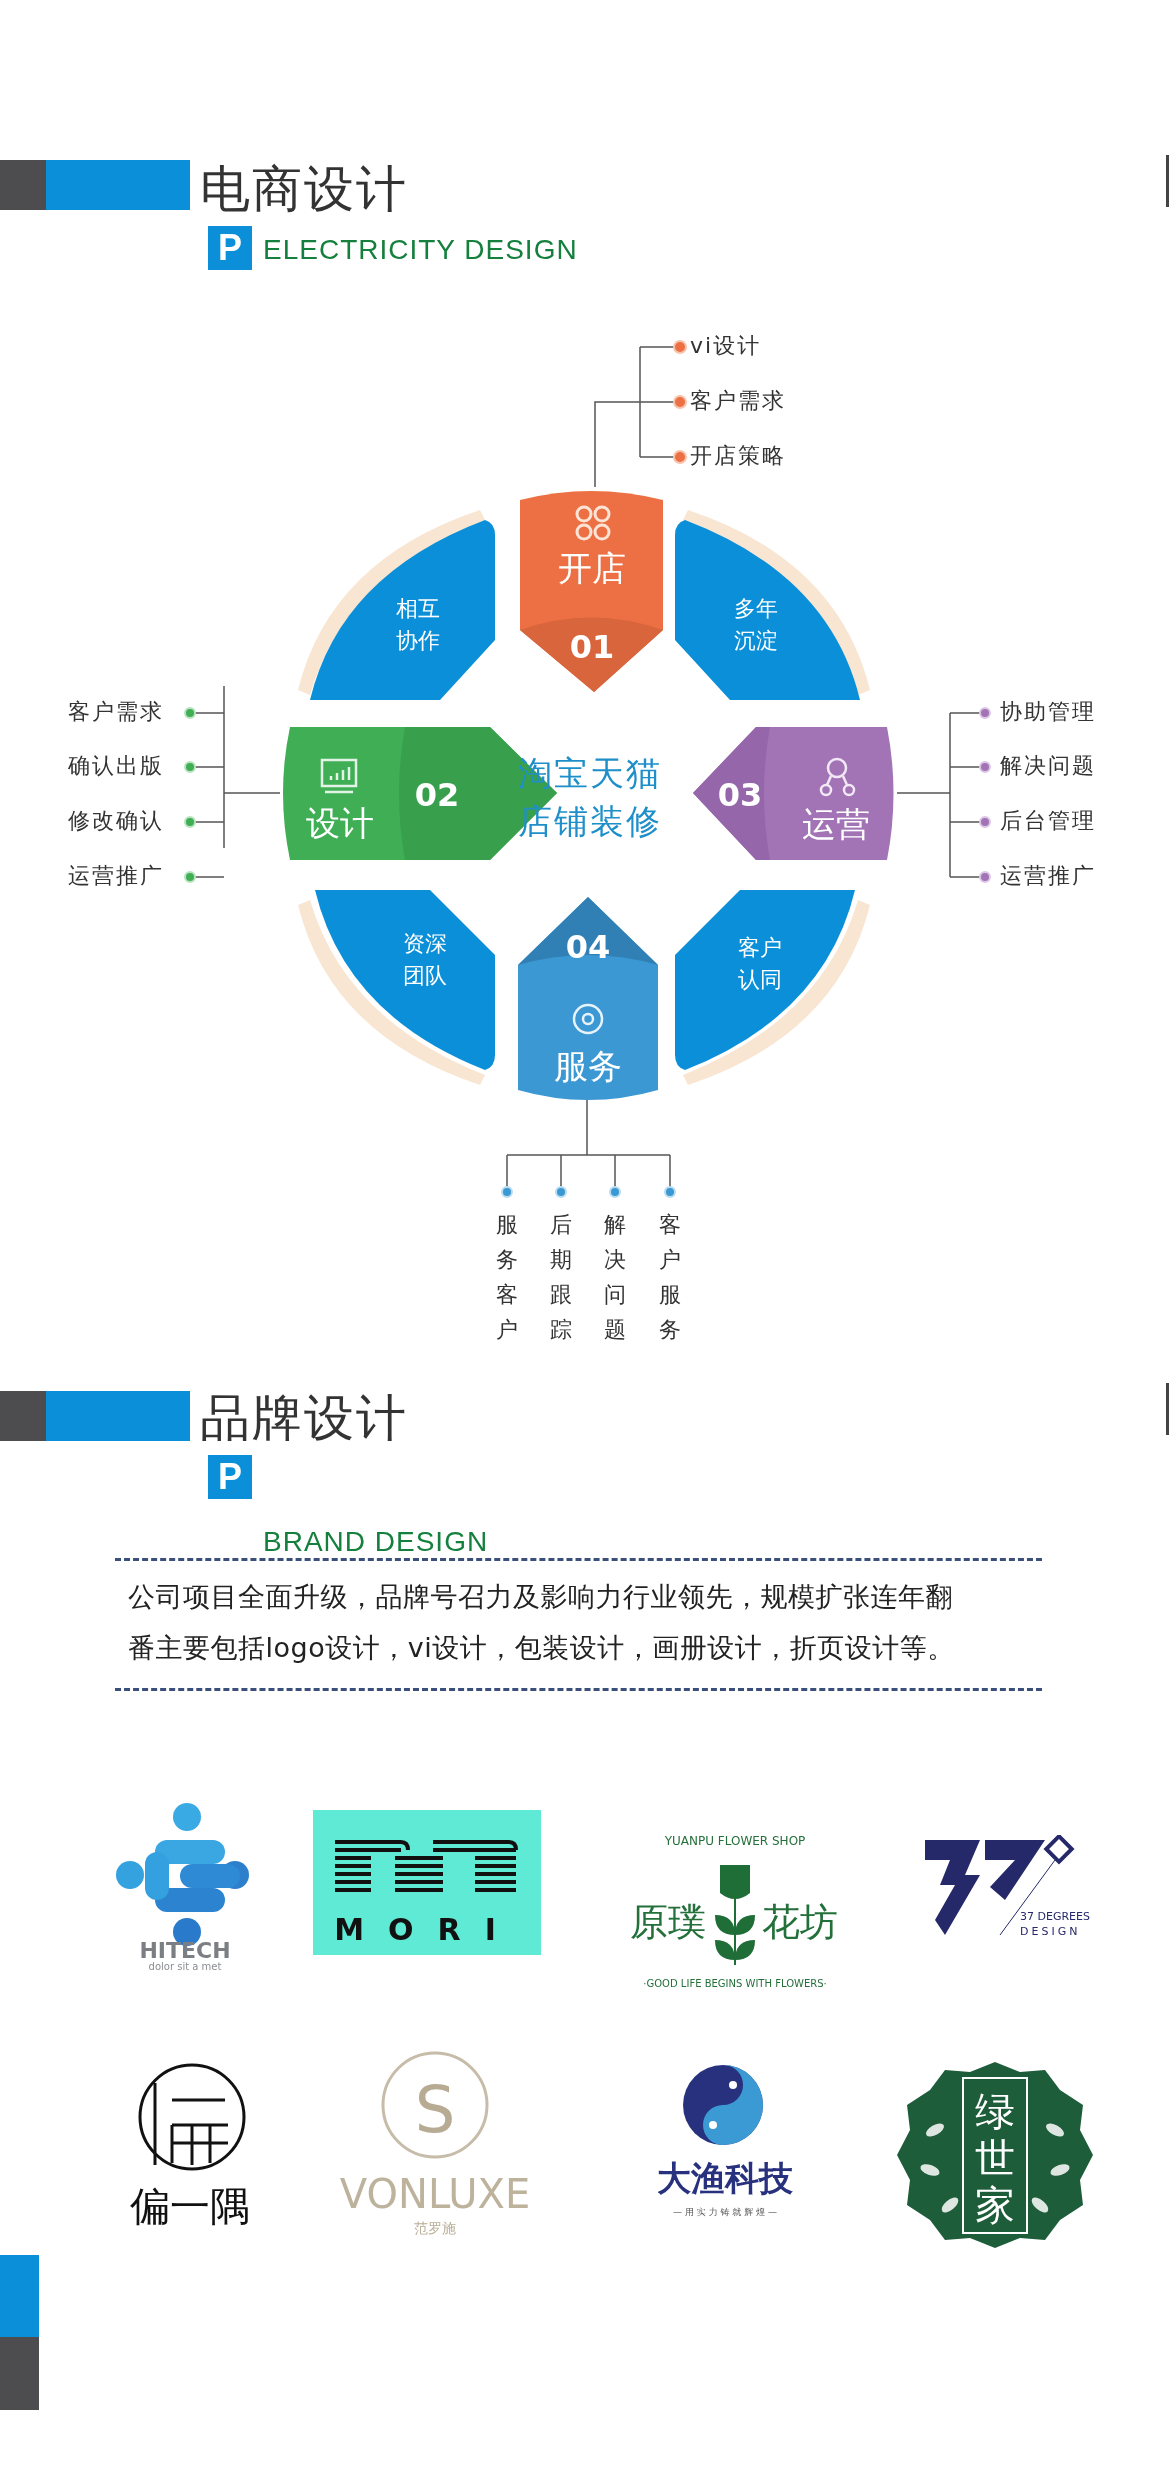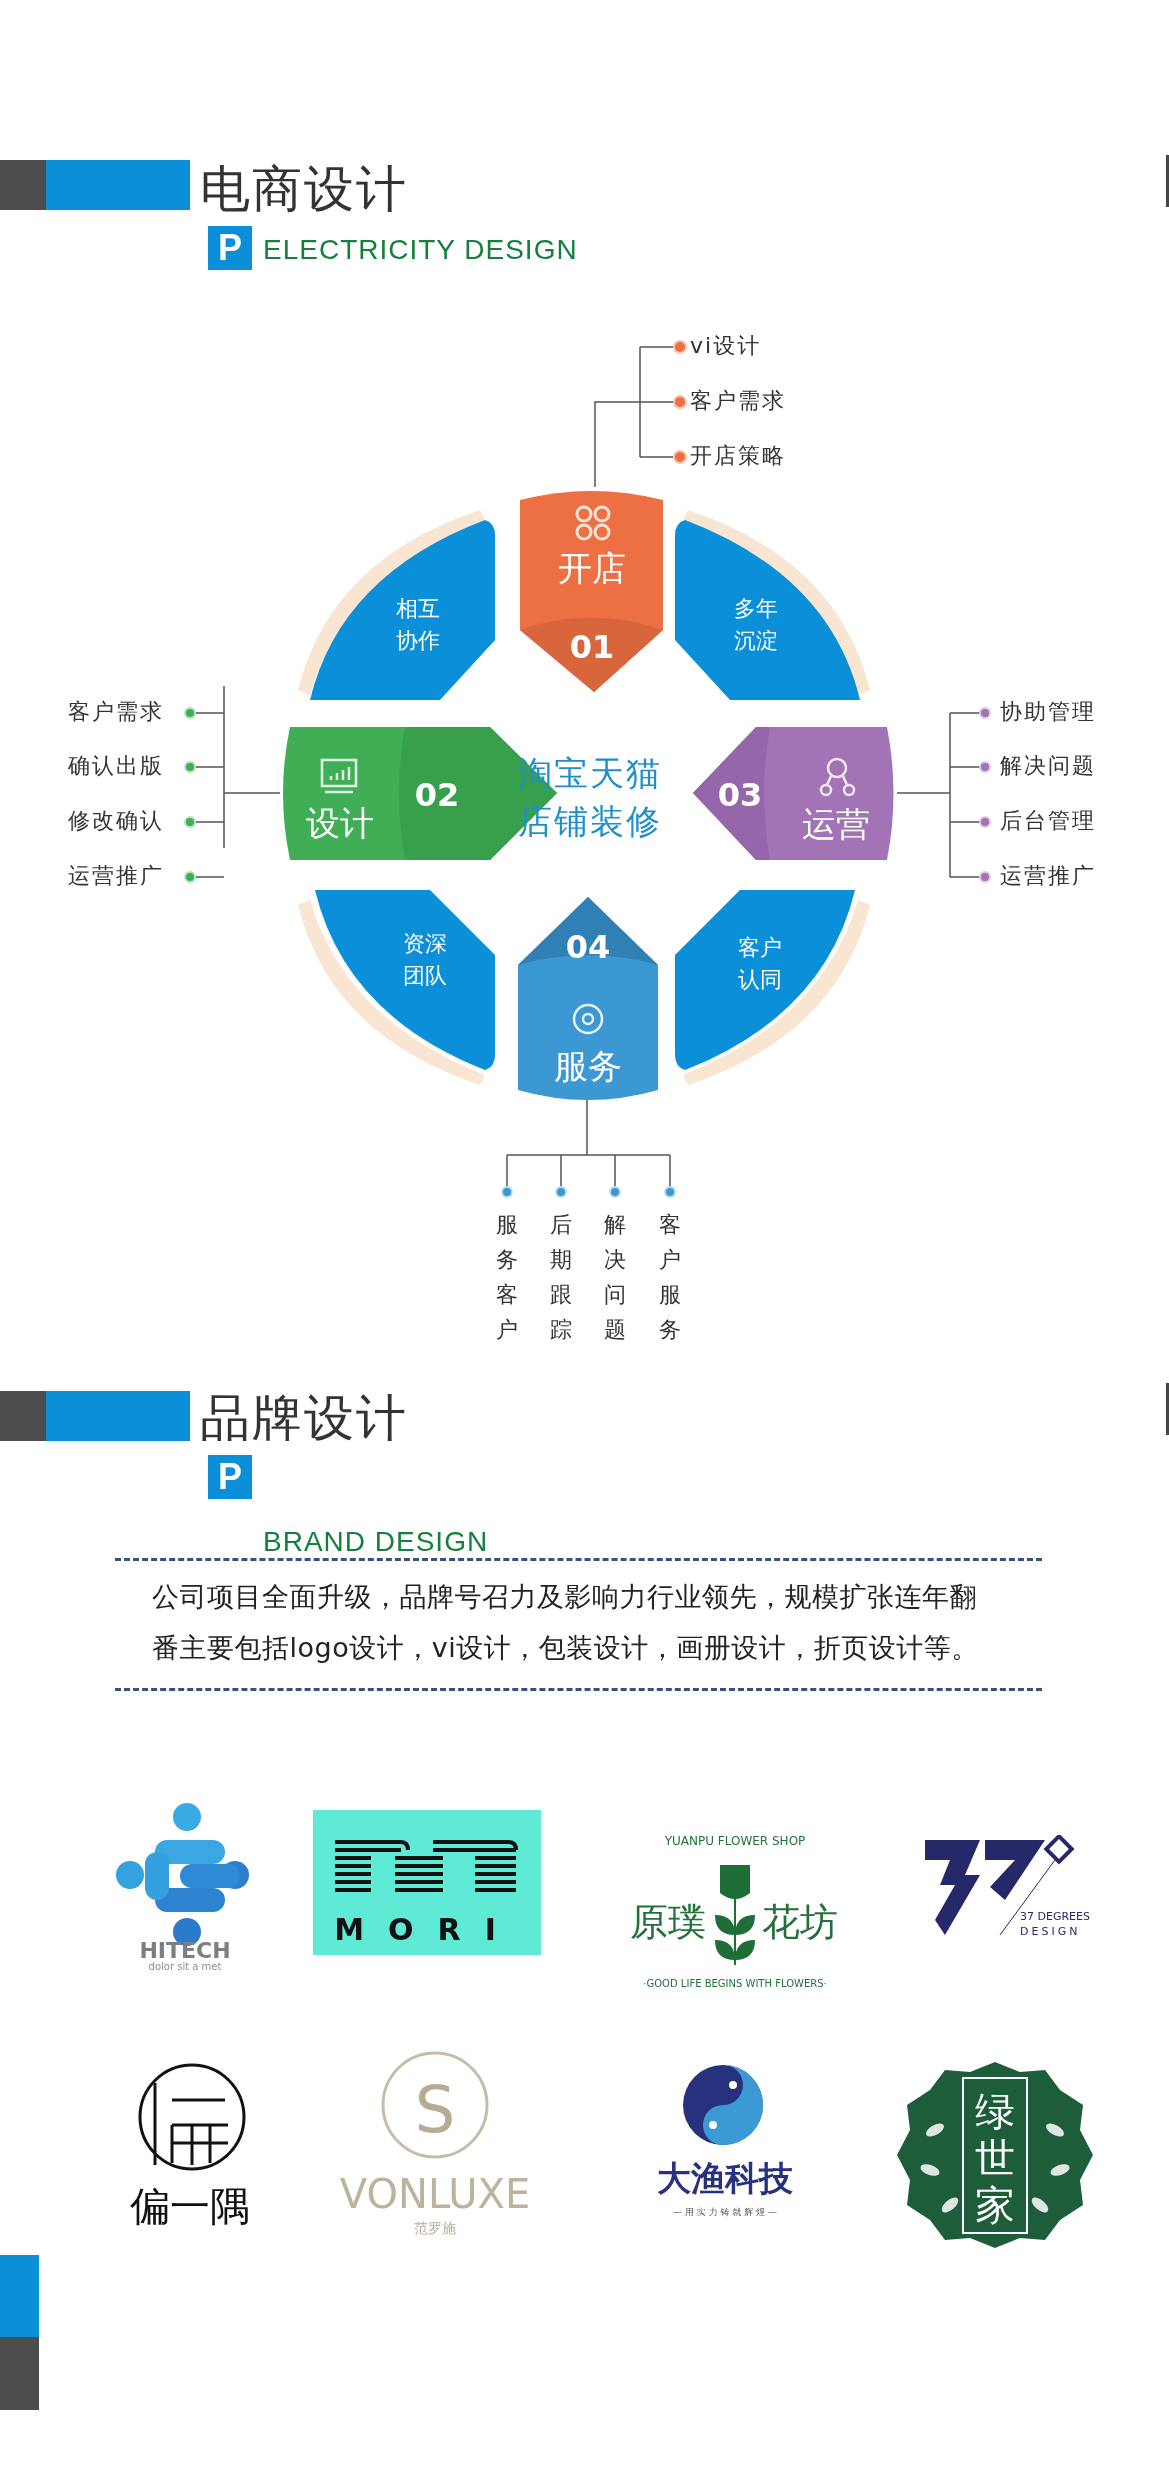--- a/index.html
+++ b/index.html
@@ -5,21 +5,21 @@
   html,body{margin:0;padding:0;background:#fff;}
   body{width:1169px;height:2480px;position:relative;overflow:hidden;font-family:"DejaVu Sans","Liberation Sans",sans-serif;color:#333;}
   .abs{position:absolute;}
   .bar-gray{background:#4d4d4f;}
   .bar-blue{background:#0a8fd8;}
   .sec-title{font-size:50px;color:#333;letter-spacing:2px;line-height:1;white-space:nowrap;}
   .p-box{width:44px;height:44px;background:#0a8fd8;color:#fff;font-weight:bold;font-size:36px;line-height:44px;text-align:center;font-family:"Liberation Sans",sans-serif;}
   .sec-sub{font-size:28px;color:#15803d;letter-spacing:1px;line-height:1;white-space:nowrap;font-family:"Liberation Sans",sans-serif;}
   .item{font-size:22px;color:#333;white-space:nowrap;line-height:1;letter-spacing:2px;}
   .vcol{font-size:22px;color:#333;line-height:35px;width:24px;text-align:center;}
-  .desc{font-size:27px;color:#222;white-space:nowrap;letter-spacing:0.5px;line-height:1;margin-left:24px;}
+  .desc{font-size:27px;color:#222;white-space:nowrap;letter-spacing:0.5px;line-height:1;}
   .dash{border-top:3px dashed #3a4f7a;height:0;}
   svg text{font-family:"DejaVu Sans","Liberation Sans",sans-serif;}
 </style>
 </head>
 <body>
 
 <div class="abs bar-gray" style="left:0;top:160px;width:46px;height:50px;"></div>
 <div class="abs bar-blue" style="left:46px;top:160px;width:144px;height:50px;"></div>
 <div class="abs sec-title" style="left:200px;top:164px;">电商设计</div>
 <div class="abs p-box" style="left:208px;top:226px;">P</div>

